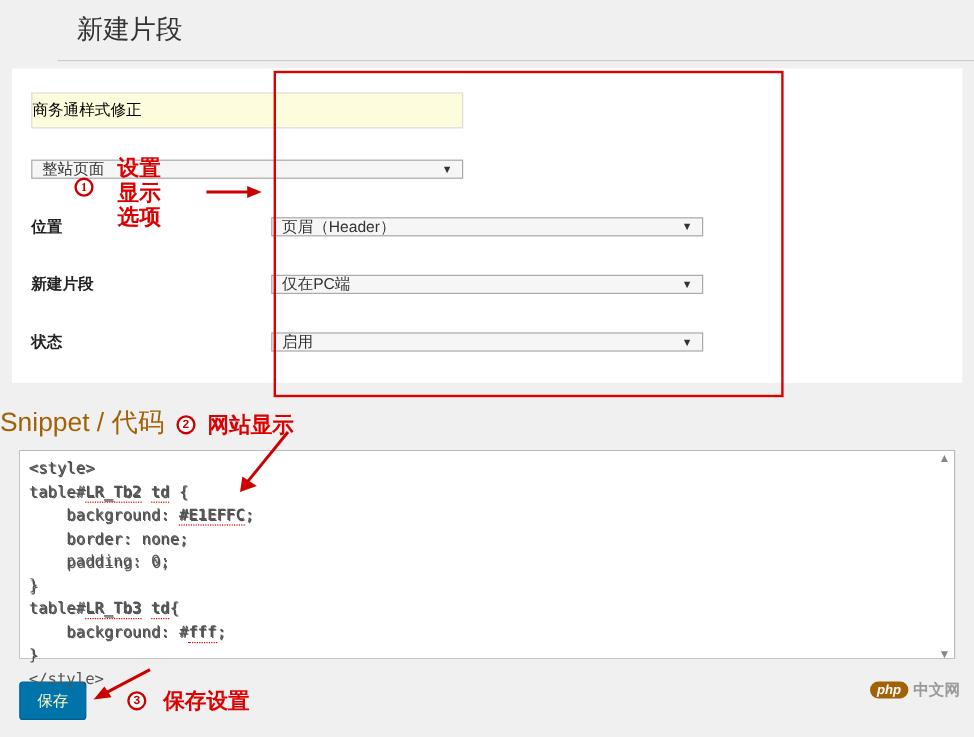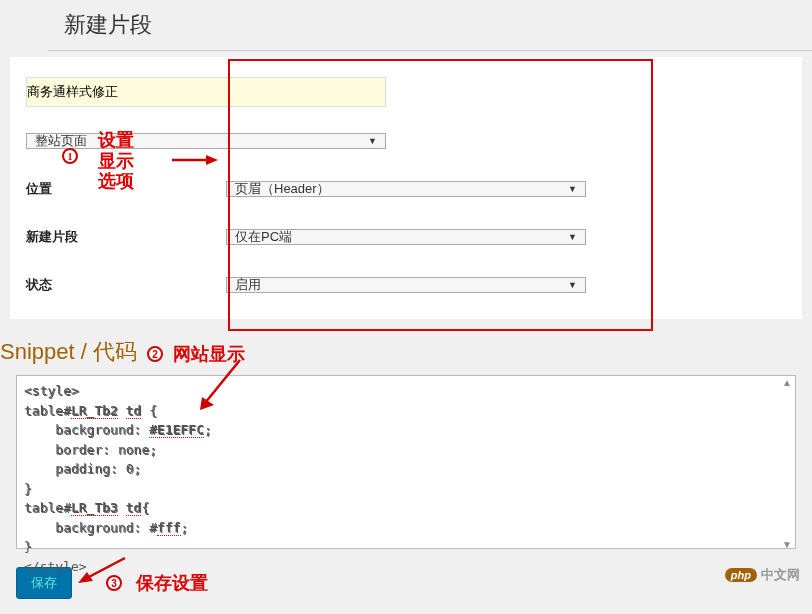--- a/index.html
+++ b/index.html
@@ -103,21 +103,21 @@
     .scroll-arrow.top { top: 2px; }
     .scroll-arrow.bot { bottom: 2px; }
     .save-row {
       display: flex;
       align-items: center;
       padding: 14px 16px;
       gap: 34px;
     }
     .save-btn {
       background: #0073aa;
-      color: #5eead4;
+      color: #fef9c3;
       border: 1px solid #006291;
       border-radius: 3px;
       padding: 6px 14px;
       font-size: 13px;
       cursor: pointer;
     }
     
     .anno { position: absolute; pointer-events: none; font-weight: 700; font-family: Liberation Serif, serif; }
     .badge {
       display: inline-flex;

